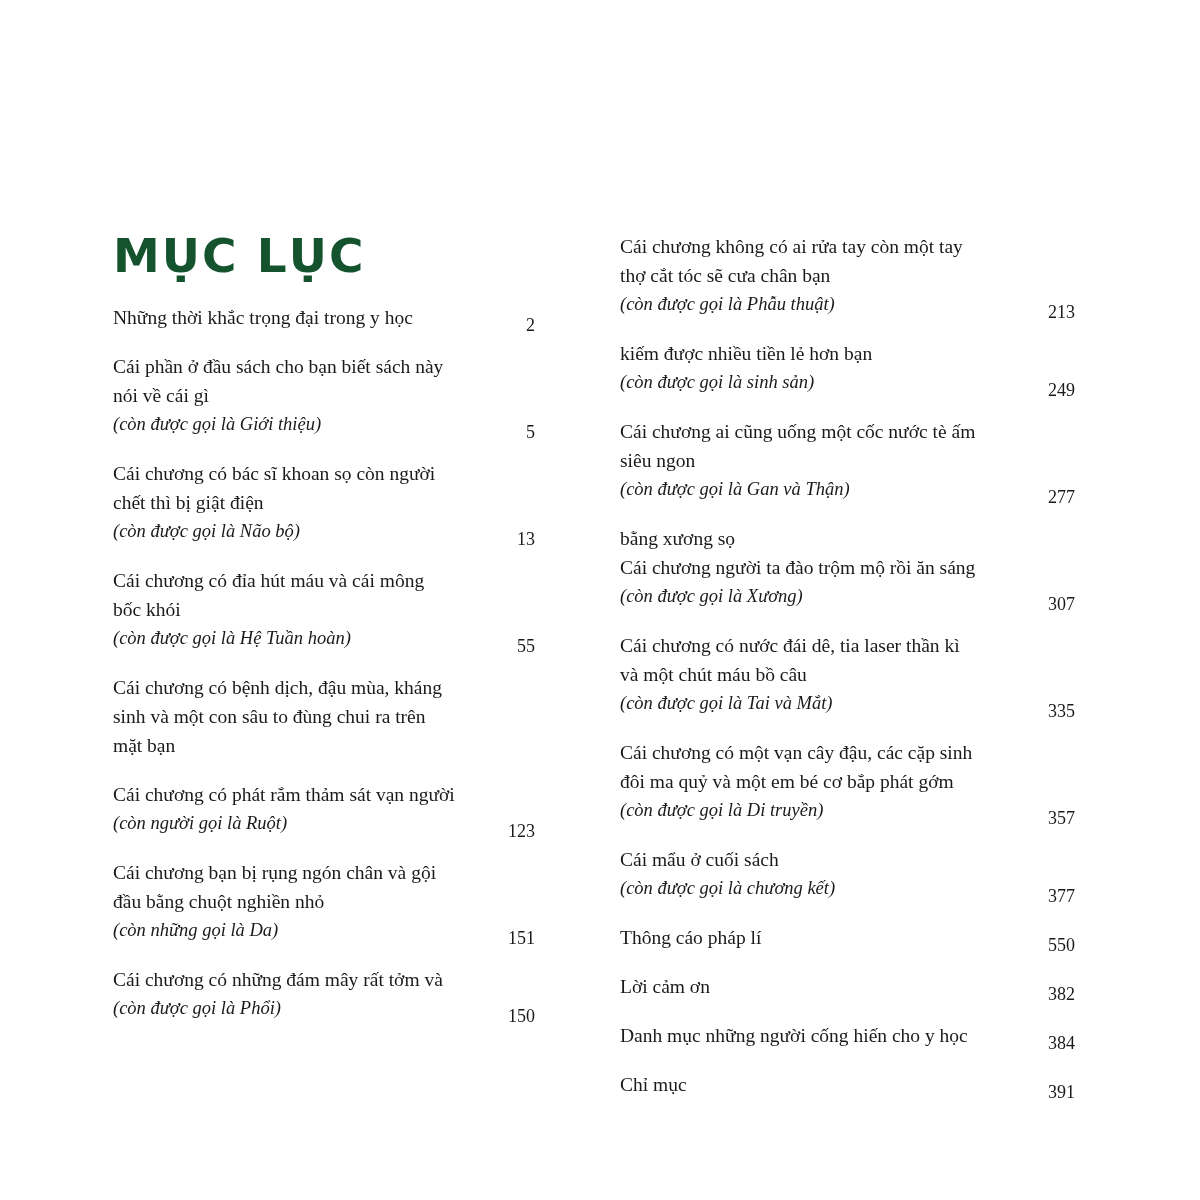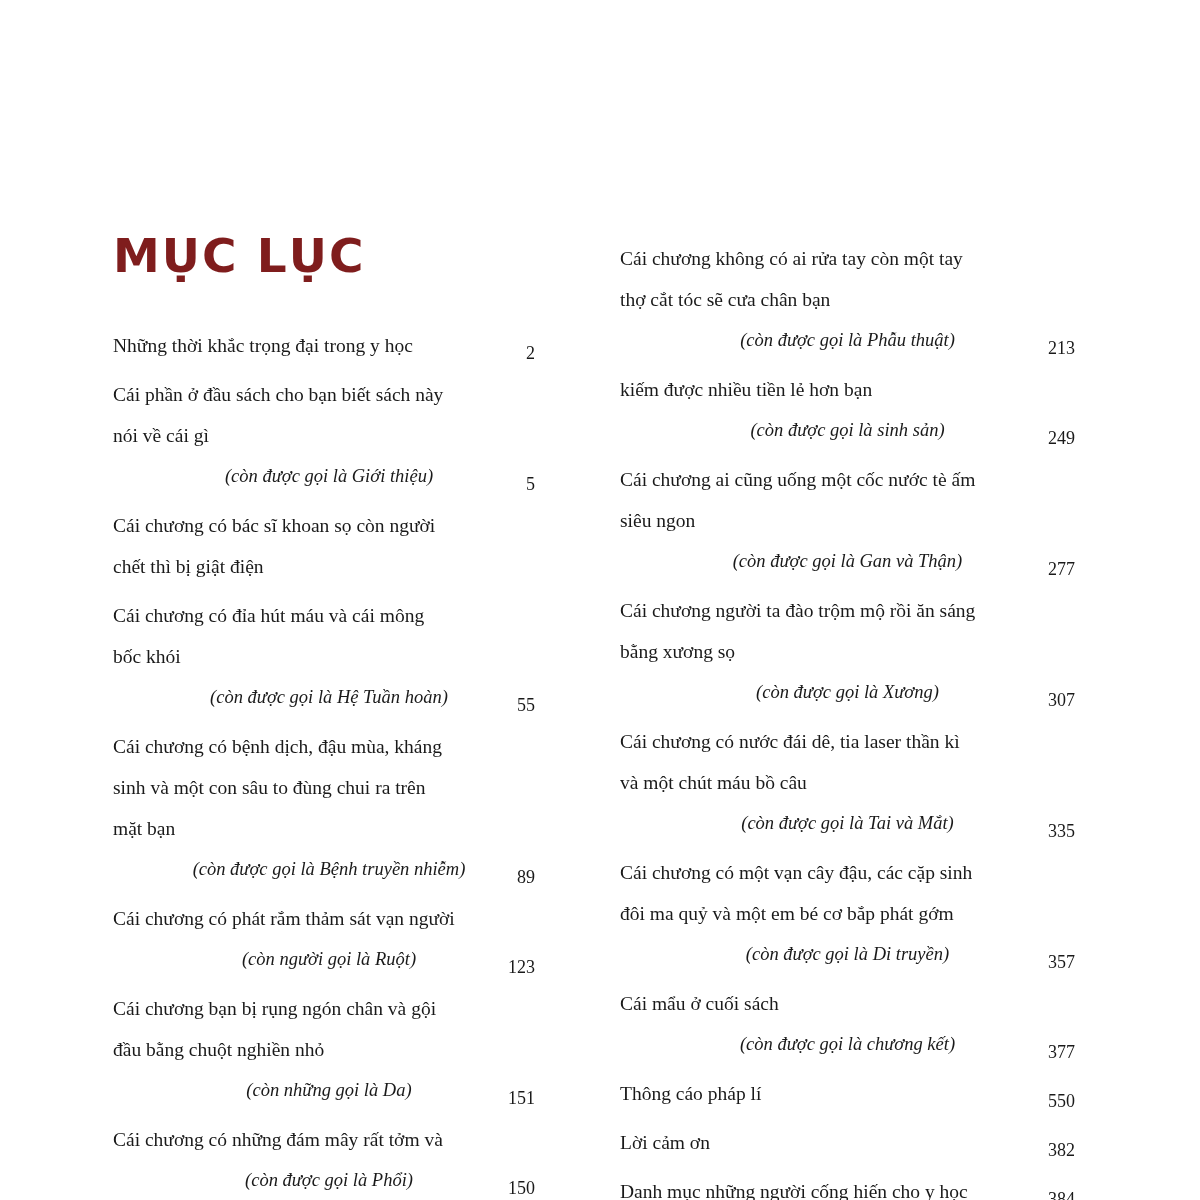--- a/index.html
+++ b/index.html
@@ -37,39 +37,37 @@
   .col-right {
     width: 530px;
     padding-left: 75px;
     box-sizing: border-box;
   }
   .toc-title {
     font-family: "DejaVu Sans", sans-serif;
     font-weight: bold;
     font-size: 47px;
     letter-spacing: 2px;
-    color: #7f1d1d;
-    margin: 0 0 52px 0;
+    color: #14532d;
+    margin: 0 0 24px 0;
     line-height: 1;
   }
   .entry {
     position: relative;
     margin-bottom: 20px;
   }
   .line {
     position: relative;
     font-size: 19.5px;
     line-height: 29px;
     color: #1a1a1a;
-    margin-top: 12px;
   }
   .line.alias {
     font-style: italic;
     font-size: 18.5px;
-    text-align: center;
   }
   .line .txt {
     display: inline;
   }
   .pg {
     position: absolute;
     right: 0;
     top: 8px;
     font-size: 18px;
     font-style: normal;
@@ -94,31 +92,31 @@
             <div class="line"><span class="txt">Những thời khắc trọng đại trong y học</span><span class="pg">2</span></div>
           </div>
           <div class="entry">
             <div class="line"><span class="txt">Cái phần ở đầu sách cho bạn biết sách này</span></div>
             <div class="line"><span class="txt">nói về cái gì</span></div>
             <div class="line alias"><span class="txt">(còn được gọi là Giới thiệu)</span><span class="pg">5</span></div>
           </div>
           <div class="entry">
             <div class="line"><span class="txt">Cái chương có bác sĩ khoan sọ còn người</span></div>
             <div class="line"><span class="txt">chết thì bị giật điện</span></div>
+            <div class="line alias"><span class="txt">(còn được gọi là Não bộ)</span><span class="pg">13</span></div>
           </div>
           <div class="entry">
             <div class="line"><span class="txt">Cái chương có đỉa hút máu và cái mông</span></div>
             <div class="line"><span class="txt">bốc khói</span></div>
             <div class="line alias"><span class="txt">(còn được gọi là Hệ Tuần hoàn)</span><span class="pg">55</span></div>
           </div>
           <div class="entry">
             <div class="line"><span class="txt">Cái chương có bệnh dịch, đậu mùa, kháng</span></div>
             <div class="line"><span class="txt">sinh và một con sâu to đùng chui ra trên</span></div>
             <div class="line"><span class="txt">mặt bạn</span></div>
-            <div class="line alias"><span class="txt">(còn được gọi là Bệnh truyền nhiễm)</span><span class="pg">89</span></div>
           </div>
           <div class="entry">
             <div class="line"><span class="txt">Cái chương có phát rắm thảm sát vạn người</span></div>
             <div class="line alias"><span class="txt">(còn người gọi là Ruột)</span><span class="pg">123</span></div>
           </div>
           <div class="entry">
             <div class="line"><span class="txt">Cái chương bạn bị rụng ngón chân và gội</span></div>
             <div class="line"><span class="txt">đầu bằng chuột nghiền nhỏ</span></div>
             <div class="line alias"><span class="txt">(còn những gọi là Da)</span><span class="pg">151</span></div>
           </div>
@@ -138,22 +136,22 @@
           <div class="entry">
             <div class="line"><span class="txt">kiếm được nhiều tiền lẻ hơn bạn</span></div>
             <div class="line alias"><span class="txt">(còn được gọi là sinh sản)</span><span class="pg">249</span></div>
           </div>
           <div class="entry">
             <div class="line"><span class="txt">Cái chương ai cũng uống một cốc nước tè ấm</span></div>
             <div class="line"><span class="txt">siêu ngon</span></div>
             <div class="line alias"><span class="txt">(còn được gọi là Gan và Thận)</span><span class="pg">277</span></div>
           </div>
           <div class="entry">
+            <div class="line"><span class="txt">bằng xương sọ</span></div>
             <div class="line"><span class="txt">Cái chương người ta đào trộm mộ rồi ăn sáng</span></div>
-            <div class="line"><span class="txt">bằng xương sọ</span></div>
             <div class="line alias"><span class="txt">(còn được gọi là Xương)</span><span class="pg">307</span></div>
           </div>
           <div class="entry">
             <div class="line"><span class="txt">Cái chương có nước đái dê, tia laser thần kì</span></div>
             <div class="line"><span class="txt">và một chút máu bồ câu</span></div>
             <div class="line alias"><span class="txt">(còn được gọi là Tai và Mắt)</span><span class="pg">335</span></div>
           </div>
           <div class="entry">
             <div class="line"><span class="txt">Cái chương có một vạn cây đậu, các cặp sinh</span></div>
             <div class="line"><span class="txt">đôi ma quỷ và một em bé cơ bắp phát gớm</span></div>

